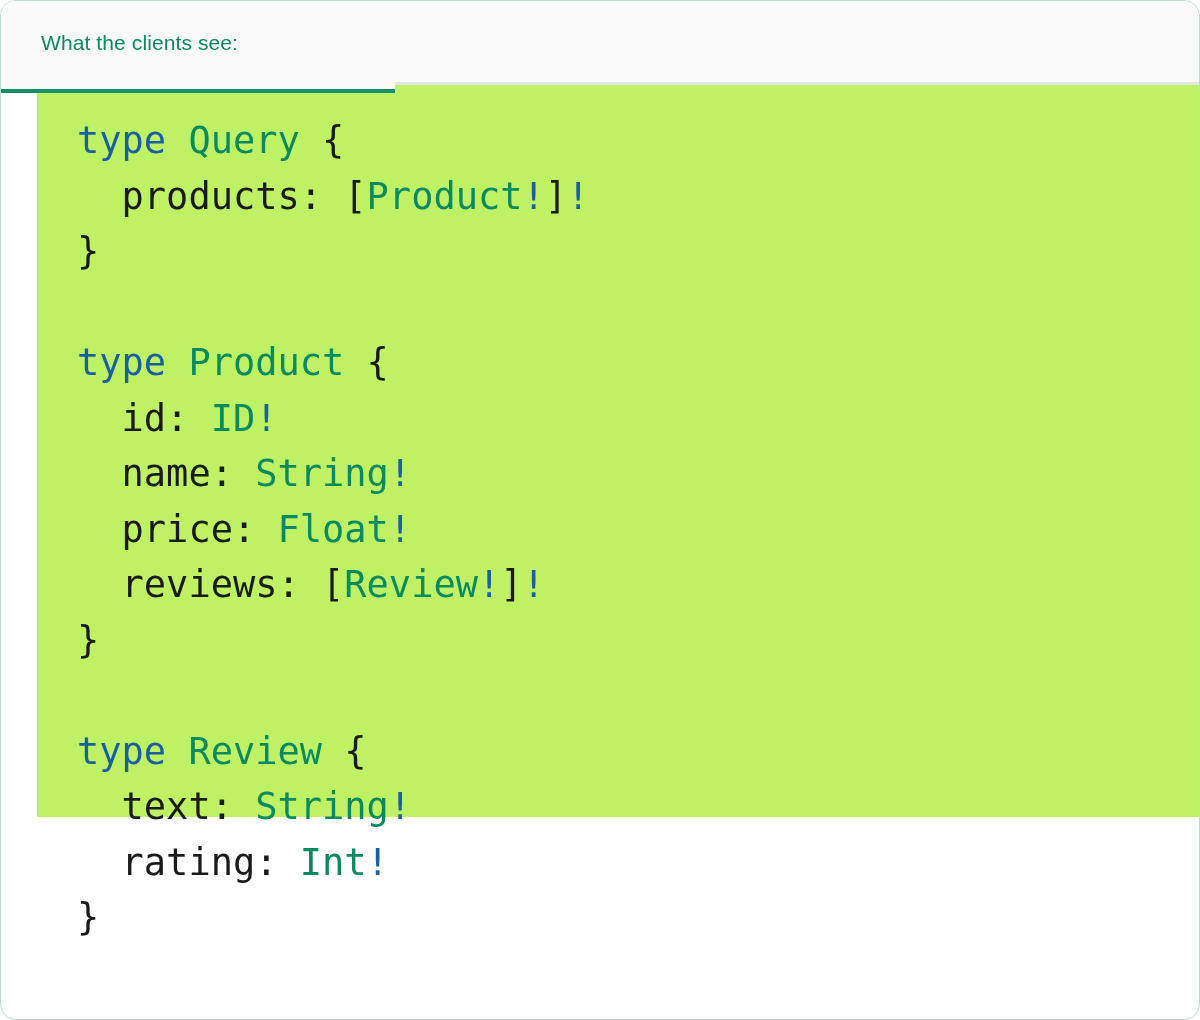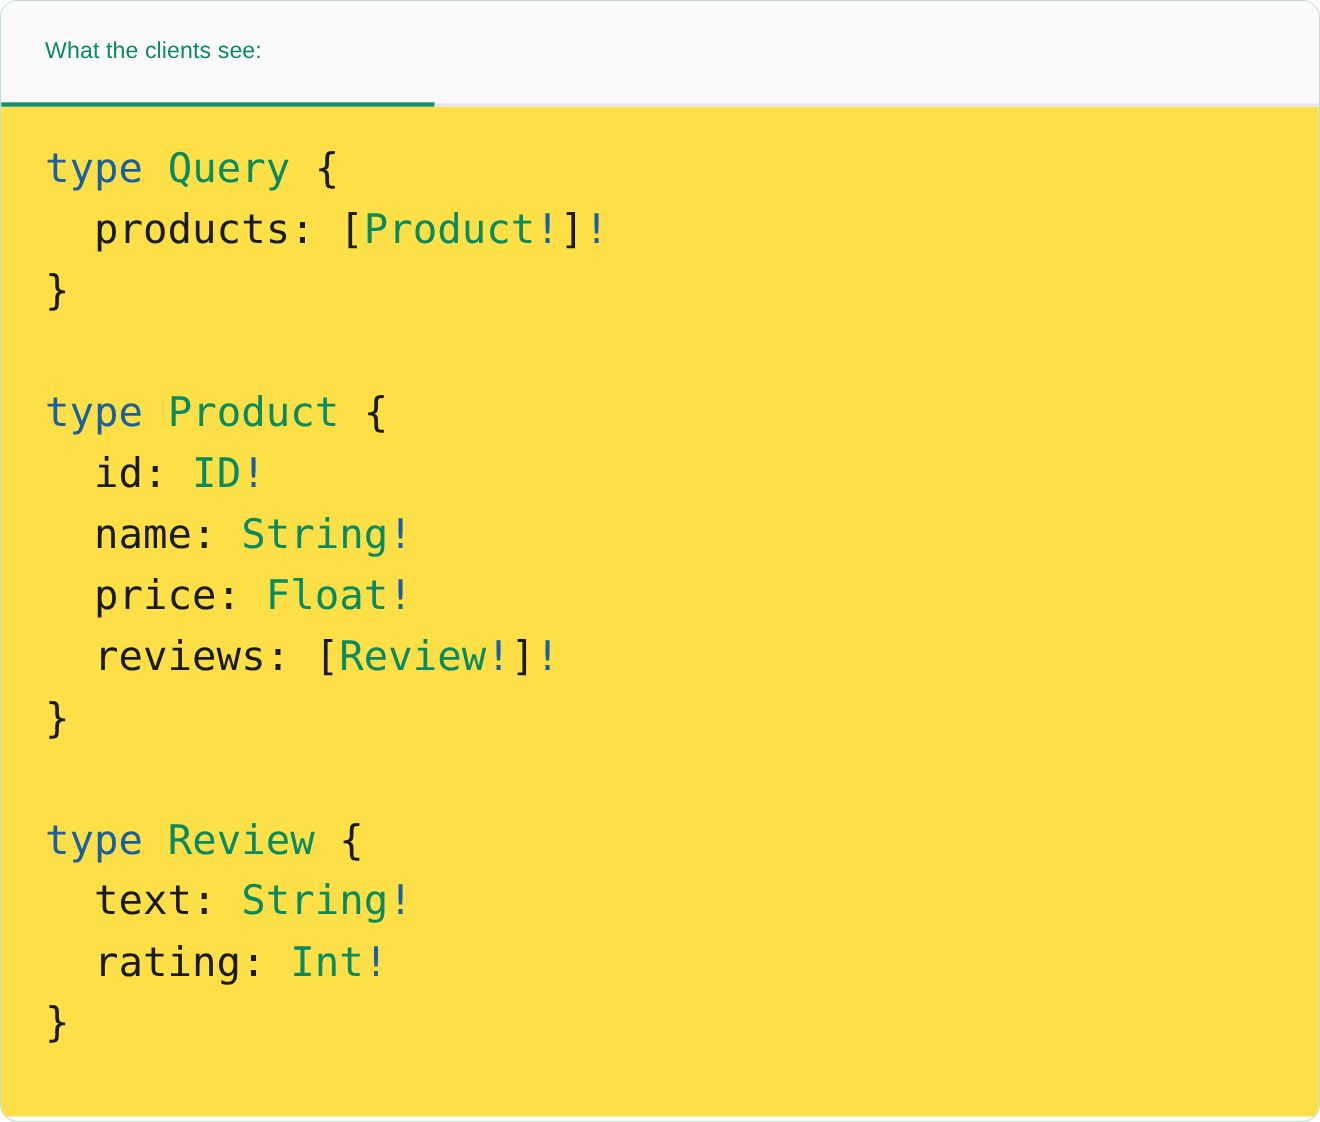--- a/index.html
+++ b/index.html
@@ -18,24 +18,24 @@
     height: 1020px;
     background: #ffffff;
     border: 1px solid #bcddc9;
     border-radius: 16px;
     overflow: hidden;
   }
 
   
   .tabbar {
     position: relative;
-    height: 96px;
+    height: 84px;
     background: #fafafa;
     display: flex;
-    align-items: flex-end;
+    align-items: center;
   }
   
   .tabbar::after {
     content: "";
     position: absolute;
     left: 0; right: 0; bottom: 0;
     height: 3px;
     background: #e6e6e6;
   }
 
@@ -60,23 +60,24 @@
   .tab::after {
     content: "";
     position: absolute;
     left: 0; right: 0; bottom: 0;
     height: 4px;
     background: #15916a;
   }
 
   
   .code-area {
-    background: #fde047;
+    background: #bef264;
     padding: 28px 0 0 40px;
-    height: 918px;
+    height: 732px;
+    margin-left: 36px;
   }
   .code {
     font-family: "DejaVu Sans Mono", "Liberation Mono", monospace;
     font-size: 37px;
     line-height: 55.5px;
     white-space: pre;
     margin: 0;
     color: #1a1a1a;
   }
   .code .line { display: block; height: 55.5px; }

